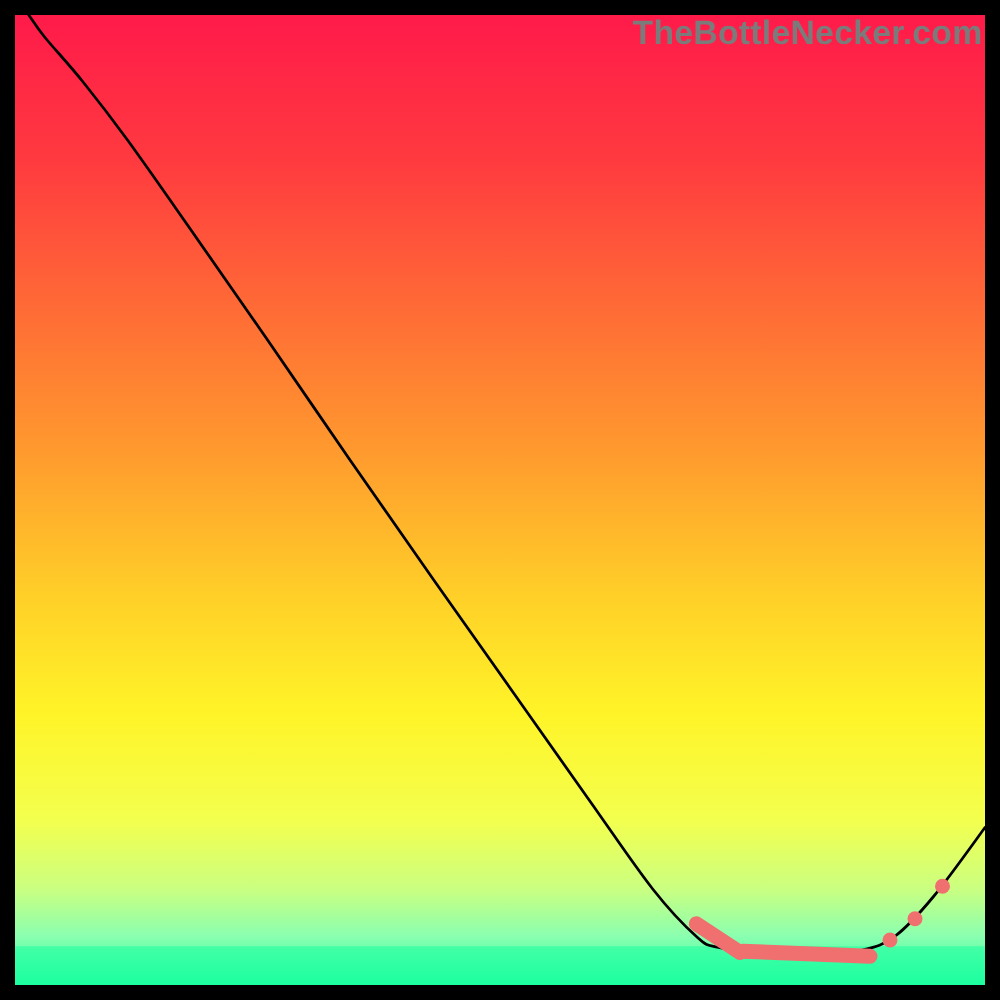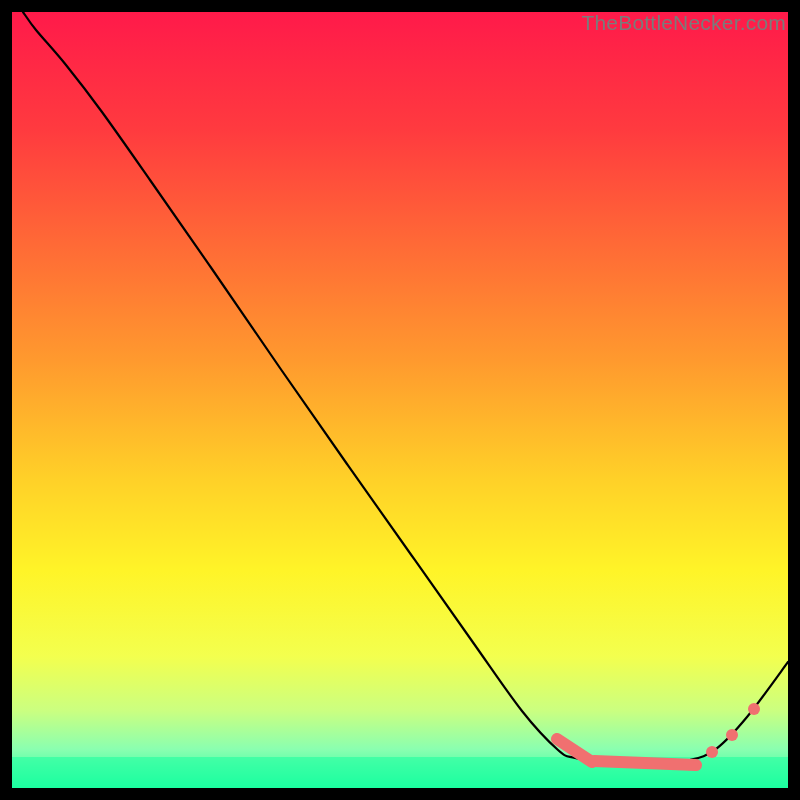--- a/index.html
+++ b/index.html
@@ -17,22 +17,22 @@
     width: 776px;
     height: 776px;
     background: #000000;
   }
   .watermark {
     position: absolute;
     right: 2px;
     top: -1px;
     color: #7b7b7b;
     font-family: Arial, Helvetica, sans-serif;
-    font-size: 21px;
-    font-weight: 400;
+    font-size: 27px;
+    font-weight: 700;
     letter-spacing: 0.2px;
     z-index: 5;
   }
   svg {
     position: absolute;
     left: 0;
     top: 0;
     display: block;
   }
 </style>

